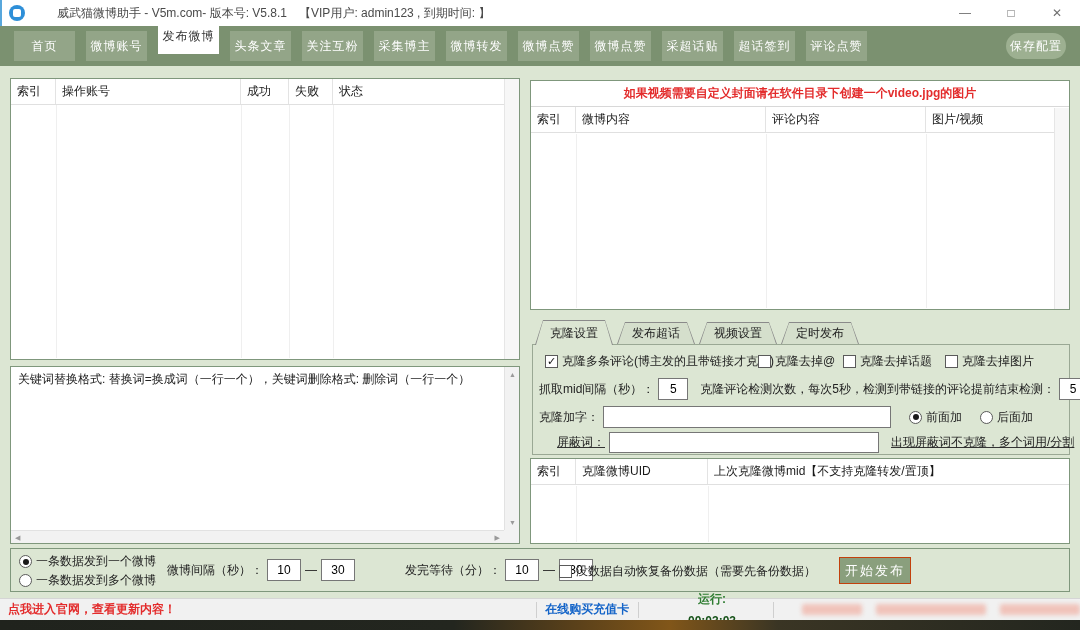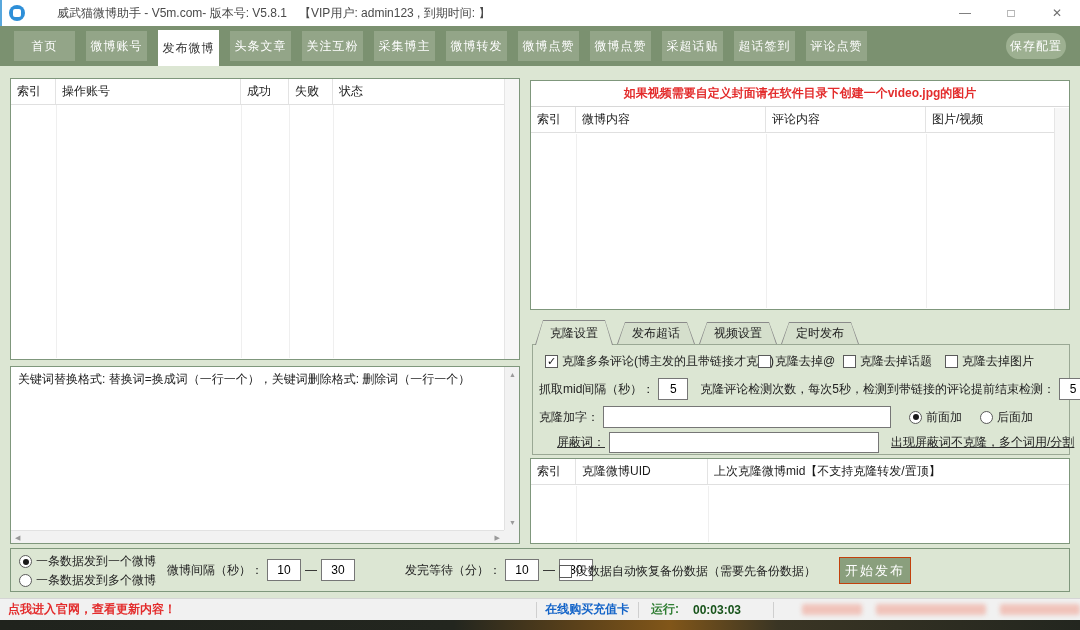--- a/index.html
+++ b/index.html
@@ -10,21 +10,21 @@
   .titlebar { position:absolute; top:0; left:0; width:1080px; height:26px; background:#ffffff; display:flex; align-items:center; border-left:2px solid #58a7dc;gap:26px; }
   .app-icon { width:16px; height:16px; border-radius:50%; background:#2e8fd8; margin-left:7px; position:relative; flex:0 0 auto; }
   .app-icon::after { content:""; position:absolute; left:4px; top:4px; width:8px; height:8px; border-radius:2px; background:#fff; }
   .title-text { margin-left:6px; font-size:12px; color:#4a4a4a; white-space:nowrap; }
   .win-controls { margin-left:auto; display:flex; height:100%; }
   .win-btn { width:46px; height:100%; display:flex; align-items:center; justify-content:center; color:#707070; font-size:12px; }
 
   
   .tabbar { position:absolute; top:26px; left:0; width:1080px; height:40px; background:#7b9170; display:flex; align-items:flex-end; padding-left:14px; }
   .tab { width:61px; height:30px; margin-right:11px; margin-bottom:5px; background:#93a588; color:#ffffff; display:flex; align-items:center; justify-content:center; font-size:12px; letter-spacing:1px; cursor:default; }
-  .tab.active { background:#ffffff; color:#333333; height:36px; margin-bottom:0; }
+  .tab.active { background:#ffffff; color:#333333; height:36px; margin-bottom:12px; }
   .save-btn { position:absolute; right:14px; top:7px; width:60px; height:26px; border-radius:13px; background:#9db091; color:#fff; display:flex; align-items:center; justify-content:center; font-size:12px; letter-spacing:1px; }
 
   
   .panel { position:absolute; background:#ffffff; border:1px solid #7f977c; }
   .thead { display:flex; height:26px; border-bottom:1px solid #e0e0e0; background:#ffffff; }
   .th { padding-left:6px; line-height:25px; font-size:12px; color:#1a1a1a; border-right:1px solid #e3e3e3; white-space:nowrap; overflow:hidden; }
   .th.last { border-right:none; flex:1; }
   .grid-line { position:absolute; width:1px; background:#efefef; bottom:1px; }
   .vscroll-track { position:absolute; top:0; right:0; bottom:0; width:15px; background:#f7f7f7; border-left:1px solid #e6e6e6; }
 
@@ -239,21 +239,21 @@
   </div>
 
   <div class="start-btn">开始发布</div>
 </div>
 
 <div class="statusbar">
   <div style="width:570px; padding-left:8px; color:#e32c2c; font-weight:bold;">点我进入官网，查看更新内容！</div>
   <div class="status-sep"></div>
   <div style="width:108px; text-align:center; color:#1464c8; font-weight:bold;">在线购买充值卡</div>
   <div class="status-sep"></div>
-  <div style="width:142px; padding-left:12px; display:flex; gap:14px; align-items:center;">
+  <div style="width:142px; padding-left:12px; display:flex; gap:6px; align-items:center;flex-direction:column;">
     <span style="color:#2f7d32; font-weight:bold;">运行:</span>
     <span style="color:#17531a; font-weight:bold;">00:03:03</span>
   </div>
   <div class="status-sep"></div>
   <div style="flex:1; display:flex; align-items:center; gap:14px; padding-left:28px;">
     <div class="redact" style="width:60px;"></div>
     <div class="redact" style="width:110px;"></div>
     <div class="redact" style="width:80px;"></div>
   </div>
 </div>

